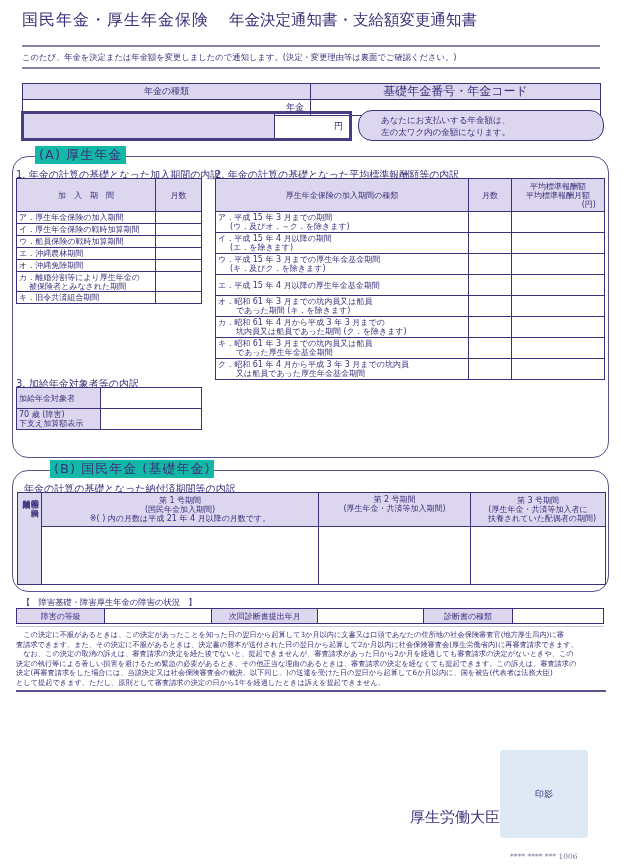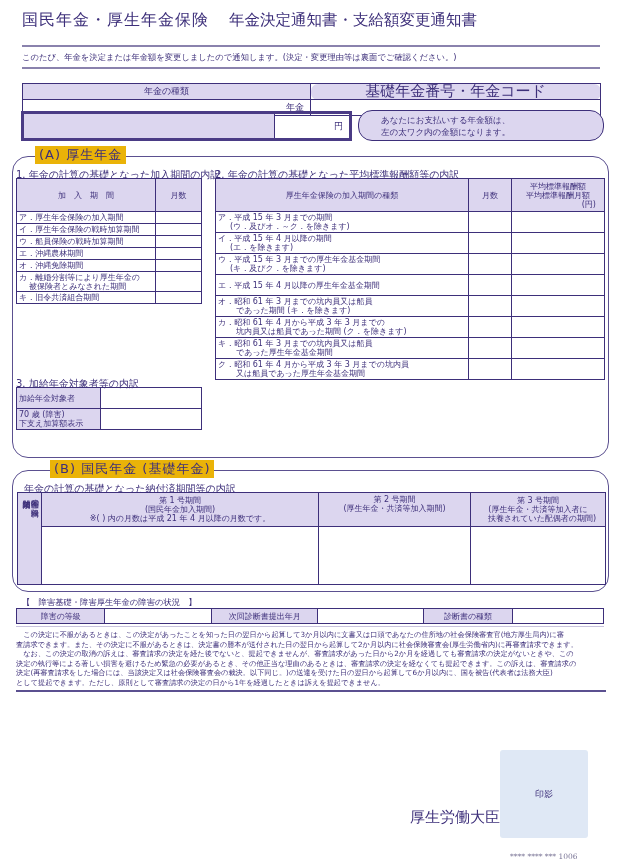--- a/index.html
+++ b/index.html
@@ -5,42 +5,42 @@
   * { box-sizing: border-box; margin: 0; padding: 0; }
   html, body { width: 623px; height: 868px; background: #ffffff; overflow: hidden; }
   body { position: relative; font-family: "DejaVu Sans", "Liberation Sans", sans-serif; color: #3d2f7a; }
   .abs { position: absolute; }
   .hdr { background: #dcd6ef; }
   table.grid { border-collapse: collapse; position: absolute; table-layout: fixed; }
   table.grid td { border: 1px solid #3d2f7a; font-size: 8px; line-height: 9px; color: #3d2f7a; vertical-align: middle; padding: 0 2px; }
   .c { text-align: center; }
   .r { text-align: right; }
   .sec-frame { position: absolute; border: 1.5px solid #5b5090; border-radius: 16px; }
-  .sec-title { position: absolute; background: #eab308; font-size: 13px; color: #3d2f7a; padding: 0 4px; letter-spacing: 1px; }
+  .sec-title { position: absolute; background: #14b8a6; font-size: 13px; color: #3d2f7a; padding: 0 4px; letter-spacing: 1px; }
   .sub { position: absolute; font-size: 10px; color: #3d2f7a; white-space: nowrap; }
   .notice p { font-size: 7.2px; line-height: 9.5px; color: #3d2f7a; white-space: nowrap; }
 </style>
 </head>
 <body>
 
 <div class="abs" style="left:22px;top:10px;font-size:16px;color:#3d2f7a;letter-spacing:1px;">国民年金・厚生年金保険</div>
 <div class="abs" style="left:229px;top:10px;font-size:15.5px;color:#3d2f7a;font-family:'DejaVu Serif',serif;">年金決定通知書・支給額変更通知書</div>
 <div class="abs" style="left:22px;top:45px;width:578px;height:2px;background:#8a82ad;"></div>
 <div class="abs" style="left:22px;top:52px;font-size:8.3px;white-space:nowrap;">このたび、年金を決定または年金額を変更しましたので通知します。(決定・変更理由等は裏面でご確認ください。)</div>
 <div class="abs" style="left:22px;top:67px;width:578px;height:2px;background:#8a82ad;"></div>
 
 <table class="grid" style="left:22px;top:71px;width:578px;margin-top:12px;">
   <colgroup>
       <col style="width:288px">
       <col style="width:290px">
     </colgroup>
   <tbody>
       <tr style="height:16px;">
     <td class="hdr c" style="font-size:9px;">年金の種類</td>
-    <td class="hdr c" style="font-size:15px;border-radius:7px;">基礎年金番号・年金コード</td>
+    <td class="hdr c" style="font-size:12px;">基礎年金番号・年金コード</td>
   </tr>
   <tr style="height:16px;">
     <td class="r" style="font-size:9px;padding-right:6px;">年金</td>
     <td></td>
   </tr>
 </tbody>
   </table>
 
 <div class="abs" style="left:21px;top:111px;width:331px;height:30px;border:3px solid #4a3b85;display:flex;">
   <div class="hdr" style="width:251px;height:100%;border-right:1px solid #3d2f7a;"></div>

